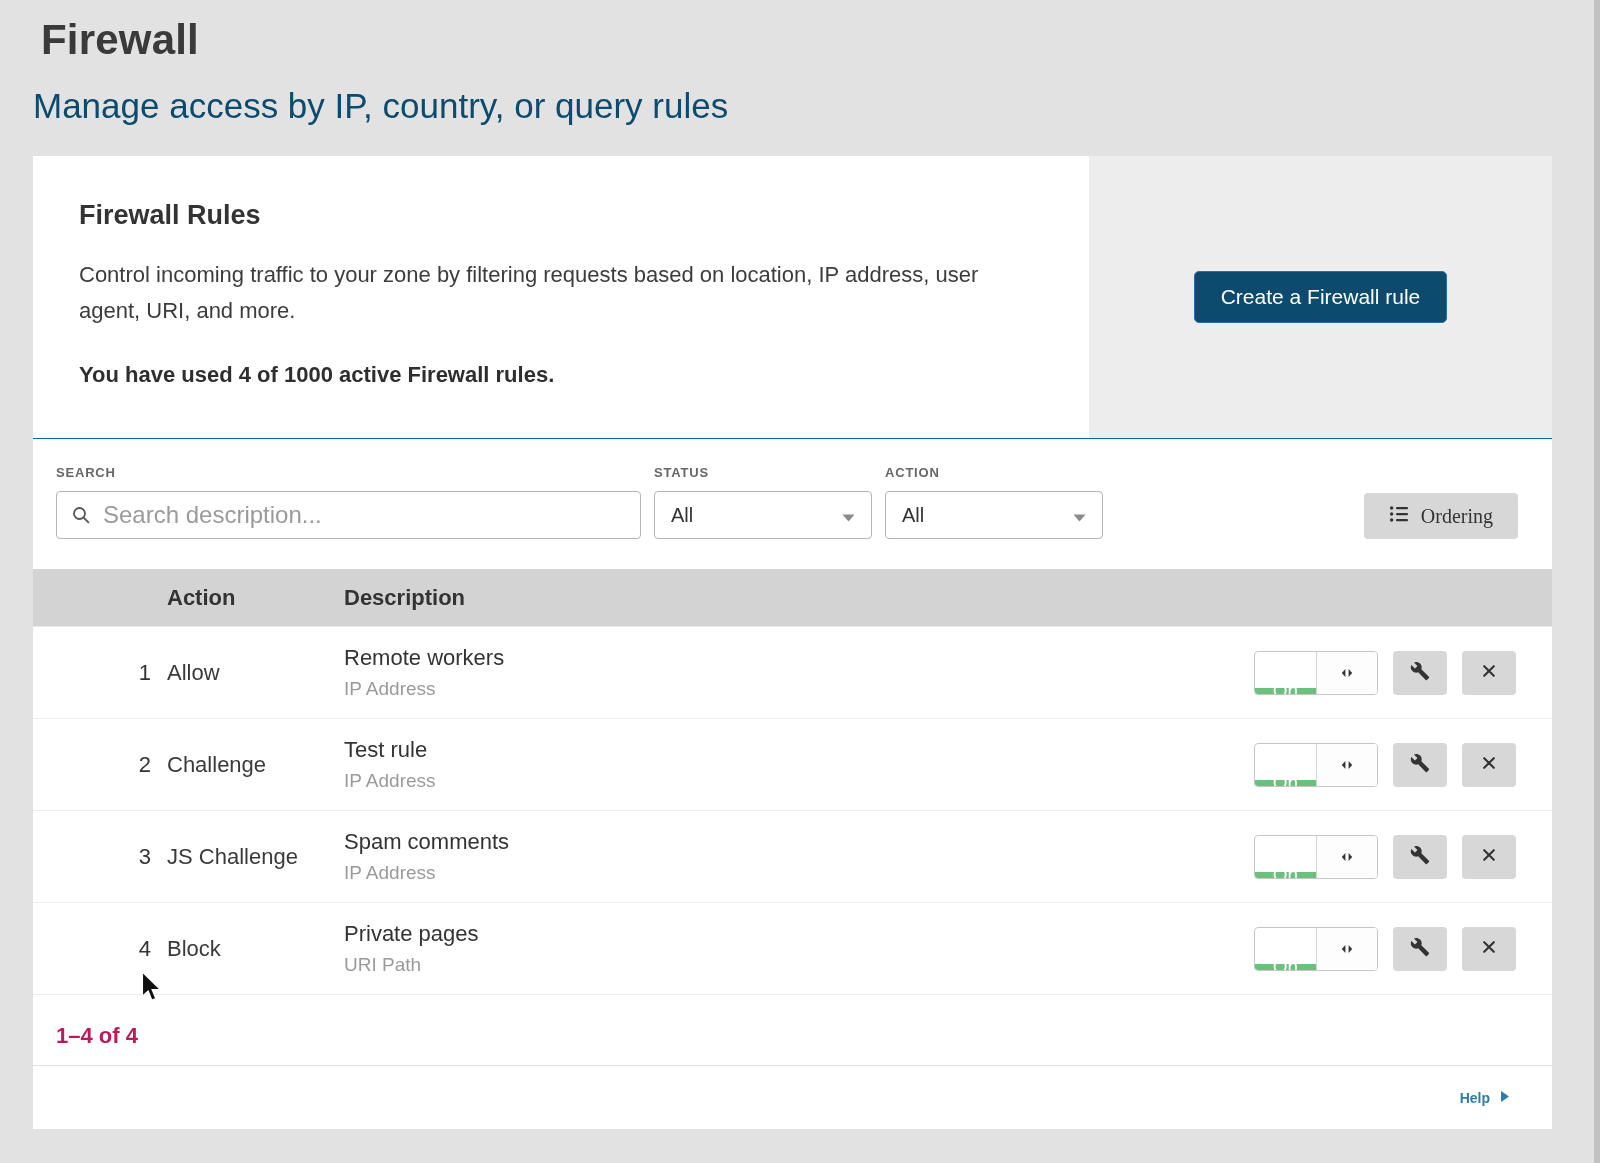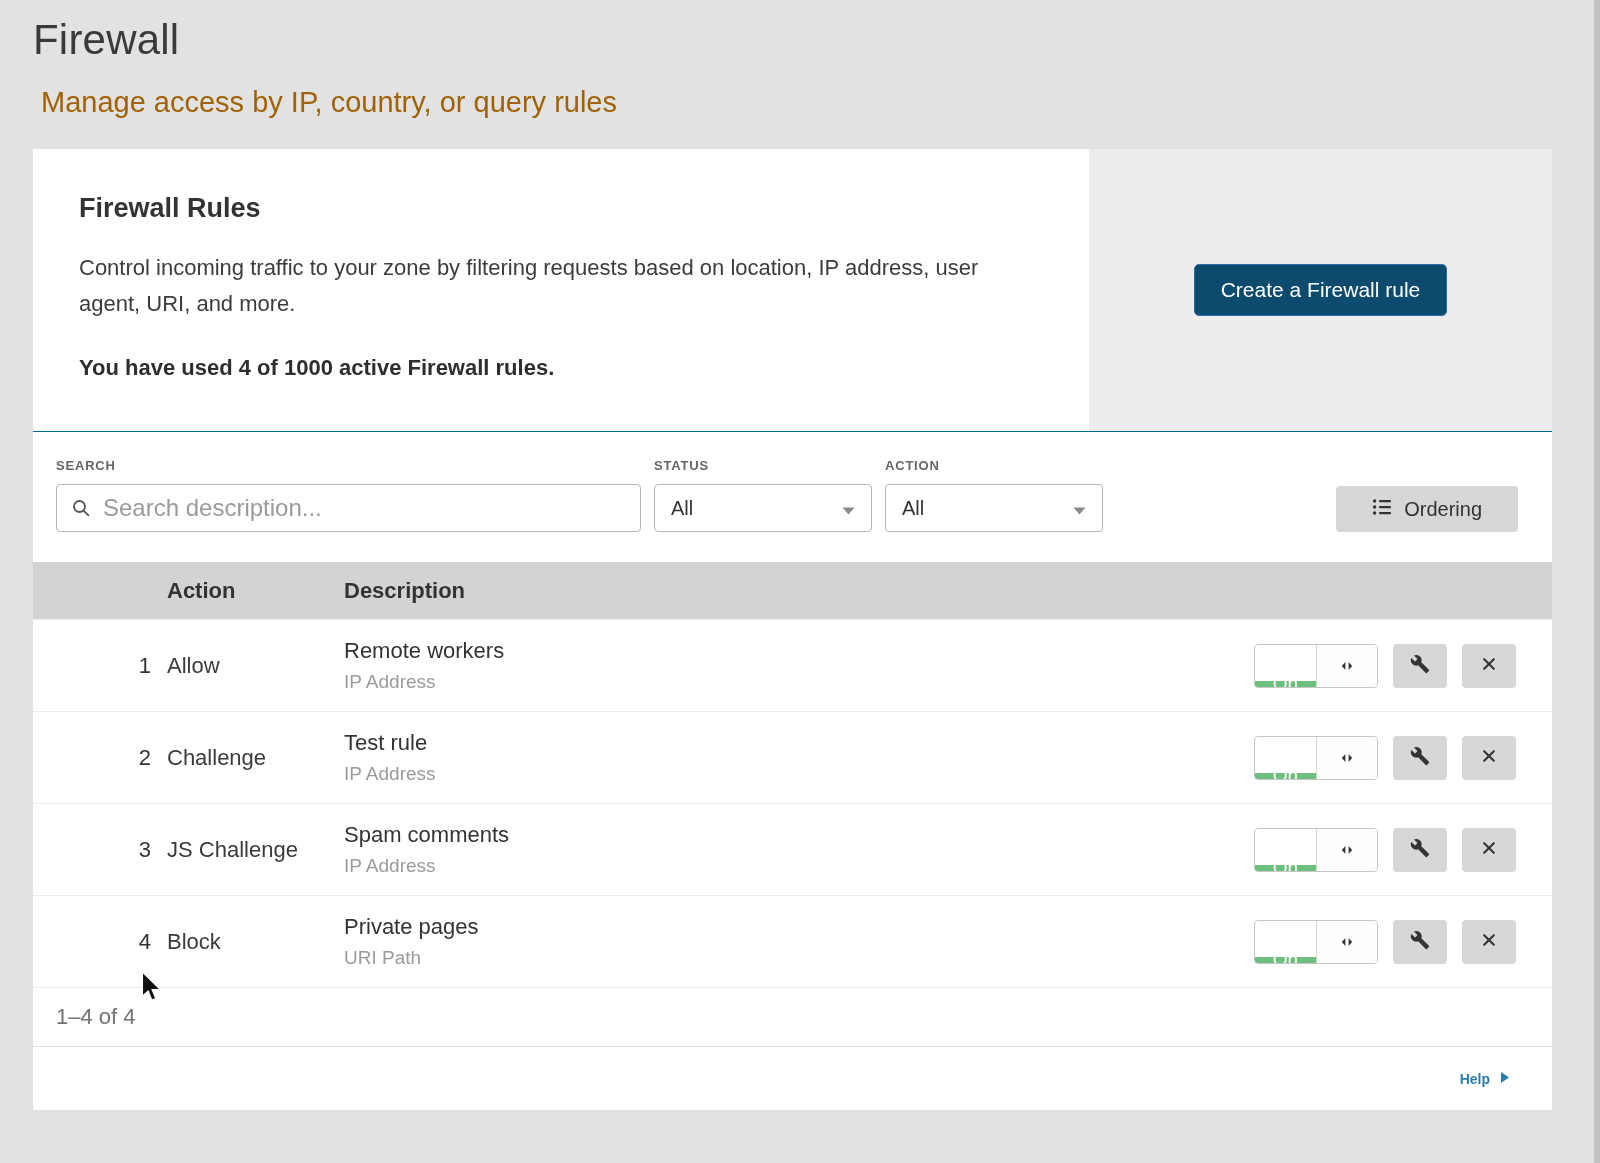--- a/index.html
+++ b/index.html
@@ -12,22 +12,22 @@
     font-family: "Liberation Sans", sans-serif;
     color: #333;
   }
   .viewport::after {
     content: ""; position: absolute; right: 0; top: 0;
     width: 6px; height: 100%; background: #c2c2c2;
   }
 
   
   .page-header { padding: 16px 0 0 33px; }
-  .page-title { font-size: 42px; font-weight: normal; color: #3a3a3a; margin: 0 0 22px 0; letter-spacing: 0.2px; }
-  .page-subtitle { font-size: 29px; font-weight: normal; color: #a16207; margin: 0 0 30px 8px; }
+  .page-title { font-size: 42px; font-weight: bold; color: #3a3a3a; margin: 0 0 22px 8px; letter-spacing: 0.2px; }
+  .page-subtitle { font-size: 35px; font-weight: normal; color: #0c4a6e; margin: 0 0 30px 0; }
 
   
   .card { margin: 0 48px 0 33px; background: #ffffff; }
 
   .card-top { display: flex; min-height: 283px; border-bottom: 1px solid #0369a1; }
   .card-top-left { flex: 1; padding: 44px 60px 30px 46px; }
   .card-title { font-size: 27px; font-weight: bold; color: #333; margin: 0 0 26px 0; }
   .card-desc { font-size: 22px; line-height: 1.62; color: #3c3c3c; margin: 0; max-width: 960px; }
   .card-usage { font-size: 22px; font-weight: bold; color: #2e2e2e; margin-top: 34px; }
   .cta-panel { width: 463px; background: #ededed; display: flex; align-items: center; justify-content: center; }
@@ -48,21 +48,21 @@
     font-family: inherit; font-size: 24px; color: #333; padding: 0 20px 0 46px; background: #fff;
   }
   .search-input::placeholder { color: #9a9a9a; }
   .select {
     width: 218px; height: 48px; border: 1px solid #b5b5b5; border-radius: 4px; background: #fff;
     display: flex; align-items: center; justify-content: space-between;
     font-size: 20px; color: #333; padding: 0 16px; cursor: pointer;
   }
   .btn-ordering {
     margin-left: auto; height: 46px; background: #d7d7d7; border: none; border-radius: 4px;
-    font-family: Liberation Sans, sans-serif; font-size: 20px; color: #333; padding: 0 36px;
+    font-family: Liberation Serif, serif; font-size: 20px; color: #333; padding: 0 25px;
     display: flex; align-items: center; gap: 12px; cursor: pointer;
   }
 
   
   .thead {
     background: #d3d3d3; height: 57px;
     display: grid; grid-template-columns: 134px 177px 1fr 320px; align-items: center;
     font-size: 22px; font-weight: bold; color: #333;
   }
   .row {
@@ -79,21 +79,21 @@
   .toggle { display: flex; height: 44px; border-radius: 4px; overflow: hidden; border: 1px solid #c6c6c6; cursor: pointer; }
   .toggle-on { width: 61px; background: #6dbf7e; color: #fff; font-size: 19px; display: flex; align-items: center; justify-content: center; margin-top: 36px; }
   .toggle-off { width: 61px; background: #fdfdfd; border-left: 1px solid #d6d6d6; display: flex; align-items: center; justify-content: center; }
 
   .icon-btn {
     width: 54px; height: 44px; background: #d7d7d7; border: none; border-radius: 4px;
     display: flex; align-items: center; justify-content: center; cursor: pointer;
   }
 
   
-  .pagination { border-top: 1px solid #ececec; padding: 16px 24px 16px 23px; font-size: 22px; font-weight: normal; color: #737373; }
+  .pagination { border-top: 1px solid #ececec; padding: 28px 24px 16px 23px; font-size: 22px; font-weight: bold; color: #be185d; }
   .help-row { border-top: 1px solid #e0e0e0; height: 64px; display: flex; align-items: center; justify-content: flex-end; padding-right: 42px; }
   .help-link { color: #2c7cb0; font-size: 14px; font-weight: bold; text-decoration: none; display: flex; align-items: center; gap: 10px; cursor: pointer; }
 
   .mouse-cursor { position: absolute; left: 140px; top: 972px; pointer-events: none; }
 </style>
 </head>
 <body>
 
 <div class="viewport">
 

